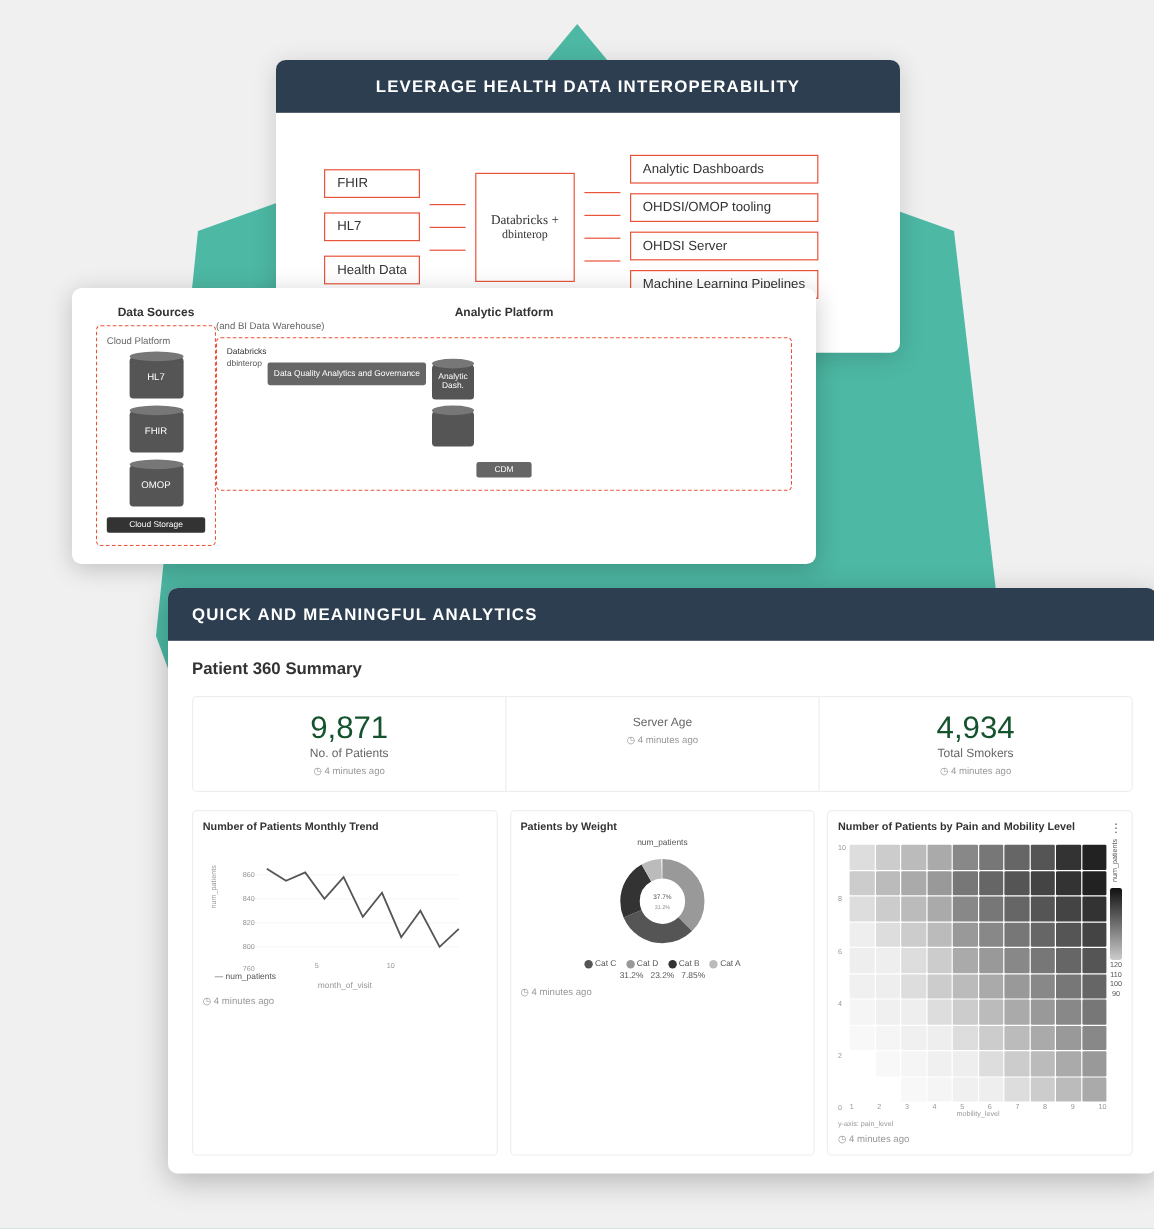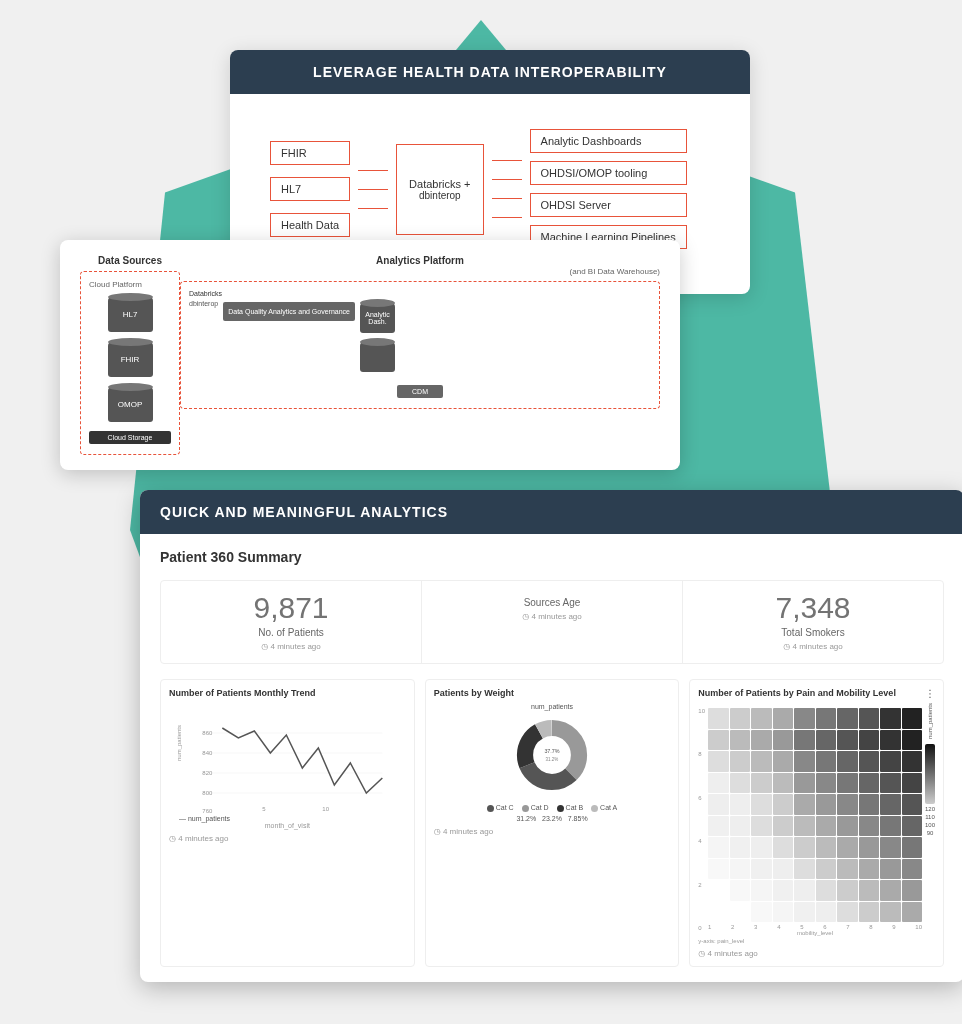--- a/index.html
+++ b/index.html
@@ -98,21 +98,21 @@
     }
     .arch-title {
       font-size: 10px;
       font-weight: 700;
       text-align: center;
       margin-bottom: 5px;
     }
     .arch-subtitle {
       font-size: 8px;
       color: #666;
-      text-align: right;
+      text-align: left;
       margin-top: -4px;
       margin-bottom: 5px;
     }
     .cloud-box {
       border: 1.5px dashed #e8533a;
       border-radius: 4px;
       padding: 8px;
       min-height: 100px;
       position: relative;
     }
@@ -215,23 +215,23 @@
       border-radius: 4px;
     }
     .stat-item {
       flex: 1;
       text-align: center;
       padding: 12px 8px;
       border-right: 1px solid #eee;
     }
     .stat-item:last-child { border-right: none; }
     .stat-number {
-      font-size: 30px;
+      font-size: 26px;
       font-weight: 300;
-      color: #737373;
+      color: #14532d;
       line-height: 1;
     }
     .stat-label {
       font-size: 10px;
       color: #666;
       margin-top: 4px;
     }
     .stat-time {
       font-size: 8px;
       color: #999;
@@ -351,21 +351,21 @@
           <div class="diag-box">Health Data</div>
         </div>
 
         <div style="display:flex; flex-direction:column; gap:18px;">
           <div style="width:30px; height:1px; background:#e8533a;"></div>
           <div style="width:30px; height:1px; background:#e8533a;"></div>
           <div style="width:30px; height:1px; background:#e8533a;"></div>
         </div>
 
         <div style="display:flex; flex-direction:column; justify-content:center;">
-          <div class="diag-box" style="text-align:center; padding:33px 12px; border-color:#e8533a;">
+          <div class="diag-box" style="text-align:center; padding:33px 12px; border-color:#e8533a;font-family:Liberation Serif, serif;">
             <div>Databricks +</div>
             <div style="font-size:10px;">dbinterop</div>
           </div>
         </div>
 
         <div style="display:flex; flex-direction:column; gap:18px;">
           <div style="width:30px; height:1px; background:#e8533a;"></div>
           <div style="width:30px; height:1px; background:#e8533a;"></div>
           <div style="width:30px; height:1px; background:#e8533a;"></div>
           <div style="width:30px; height:1px; background:#e8533a;"></div>
@@ -391,21 +391,21 @@
           <div style="display:flex; flex-direction:column; gap:4px; align-items:flex-start;">
             <div class="db-cylinder" style="width:45px; height:35px; font-size:8px;">HL7</div>
             <div class="db-cylinder" style="width:45px; height:35px; font-size:8px;">FHIR</div>
             <div class="db-cylinder" style="width:45px; height:35px; font-size:8px;">OMOP</div>
           </div>
           <div class="small-box" style="margin-top:6px; background:#333;">Cloud Storage</div>
         </div>
       </div>
 
       <div style="flex:1;">
-        <div class="arch-title">Analytics Platform</div>
+        <div class="arch-title">Analytic Platform</div>
         <div class="arch-subtitle">(and BI Data Warehouse)</div>
         <div class="cloud-box" style="border-color:#e8533a;">
           <div class="db-label">Databricks</div>
           <div style="display:flex; gap:5px; align-items:flex-start;">
             <div>
               <div style="font-size:7px; color:#555; margin-bottom:3px;">dbinterop</div>
             </div>
             <div class="small-box" style="font-size:7px; padding:5px; line-height:1.3;">Data Quality Analytics and Governance</div>
             <div style="display:flex; flex-direction:column; gap:3px;">
               <div class="db-cylinder" style="width:35px; height:30px; font-size:7px;">Analytic Dash.</div>
@@ -428,25 +428,25 @@
     <div class="card-bottom-body">
       <div class="patient-title">Patient 360 Summary</div>
 
       <div class="stats-row">
         <div class="stat-item">
           <div class="stat-number">9,871</div>
           <div class="stat-label">No. of Patients</div>
           <div class="stat-time">◷ 4 minutes ago</div>
         </div>
         <div class="stat-item">
-          <div class="stat-label">Sources Age</div>
+          <div class="stat-label">Server Age</div>
           <div class="stat-time">◷ 4 minutes ago</div>
         </div>
         <div class="stat-item">
-          <div class="stat-number">7,348</div>
+          <div class="stat-number">4,934</div>
           <div class="stat-label">Total Smokers</div>
           <div class="stat-time">◷ 4 minutes ago</div>
         </div>
       </div>
 
       <div class="charts-row">
 
         <div class="chart-box">
           <div class="chart-title">Number of Patients Monthly Trend</div>
           <div style="position:relative; height:110px; display:flex; align-items:flex-end; gap:0;">

